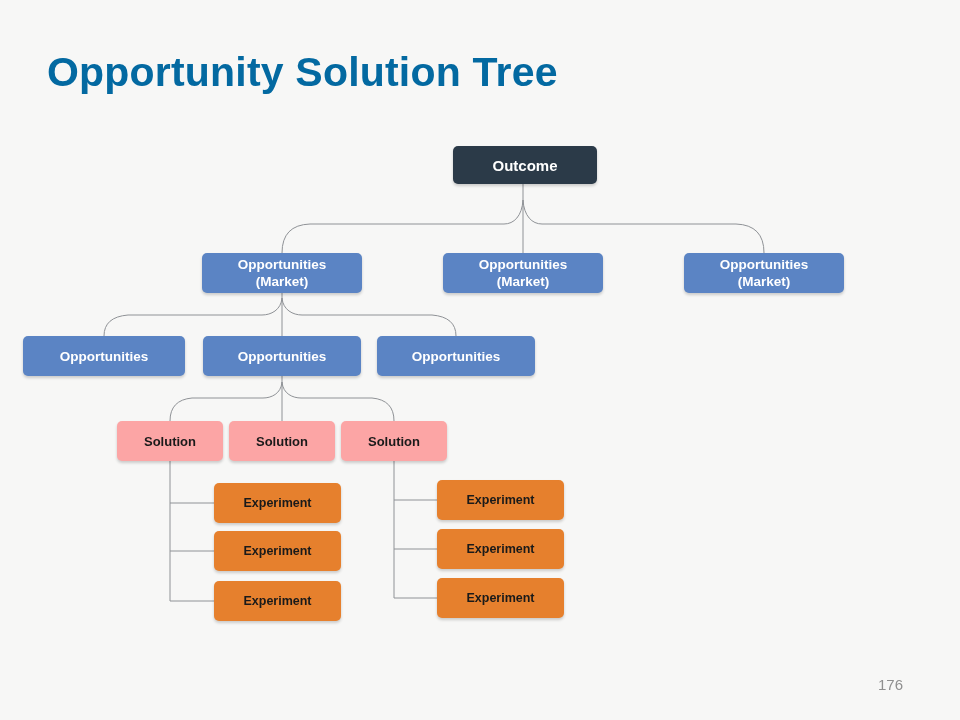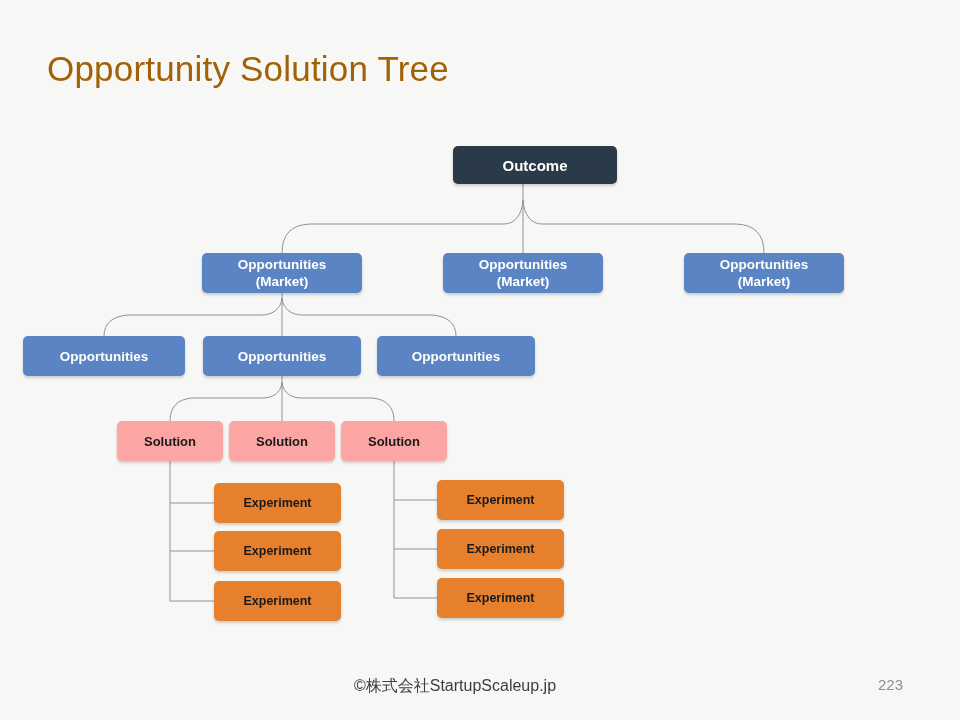--- a/index.html
+++ b/index.html
@@ -7,34 +7,34 @@
     width:960px;height:720px;
     font-family:"Liberation Sans","DejaVu Sans",sans-serif;
     background:#f7f7f6;
   }
   .slide{
     position:relative;width:960px;height:720px;overflow:hidden;
     background:#f7f7f6;
   }
   .slide-title{
     position:absolute;left:47px;top:49px;
-    font-size:35px;font-weight:400;color:#a16207;letter-spacing:.2px;
+    font-size:41px;font-weight:700;color:#0369a1;letter-spacing:.2px;
   }
   svg.connectors{position:absolute;left:0;top:0;width:960px;height:720px;}
   svg.connectors path{fill:none;stroke:#8f9296;stroke-width:1;}
   .box{
     position:absolute;display:flex;flex-direction:column;
     align-items:center;justify-content:center;text-align:center;
     border-radius:5px;box-shadow:0 2px 3px rgba(0,0,0,.18);
     line-height:17px;
     font-weight:bold;
   }
   .box.outcome{
     background:#2b3a48;color:#ffffff;font-weight:700;font-size:15px;
-    left:453px;top:146px;width:164px;height:38px;
+    left:453px;top:146px;width:144px;height:38px;
   }
   .box.market{
     background:#5b84c4;color:#ffffff;font-size:13.5px;
     top:253px;width:160px;height:40px;
   }
   .box.opp{
     background:#5b84c4;color:#ffffff;font-size:13.5px;
     top:336px;height:40px;
   }
   .box.solution{
@@ -136,16 +136,15 @@
   <div class="box experiment" style="left:437px;top:480px;">
     <span>Experiment</span>
   </div>
   <div class="box experiment" style="left:437px;top:529px;">
     <span>Experiment</span>
   </div>
   <div class="box experiment" style="left:437px;top:578px;">
     <span>Experiment</span>
   </div>
 
-  <div class="footer-copyright">©株式会社StartupScaleup.jp</div>
-  <div class="footer-pagenum">223</div>
+  <div class="footer-pagenum">176</div>
 
 </div>
 
 </body></html>

